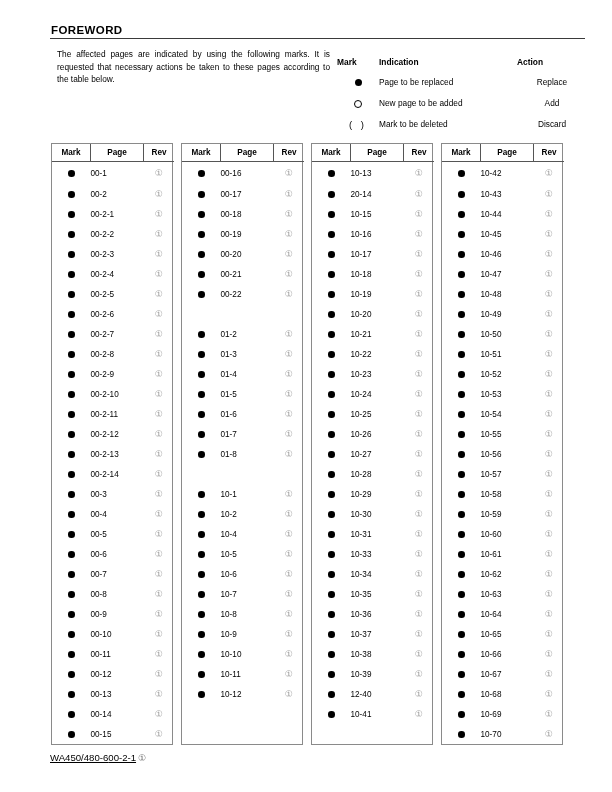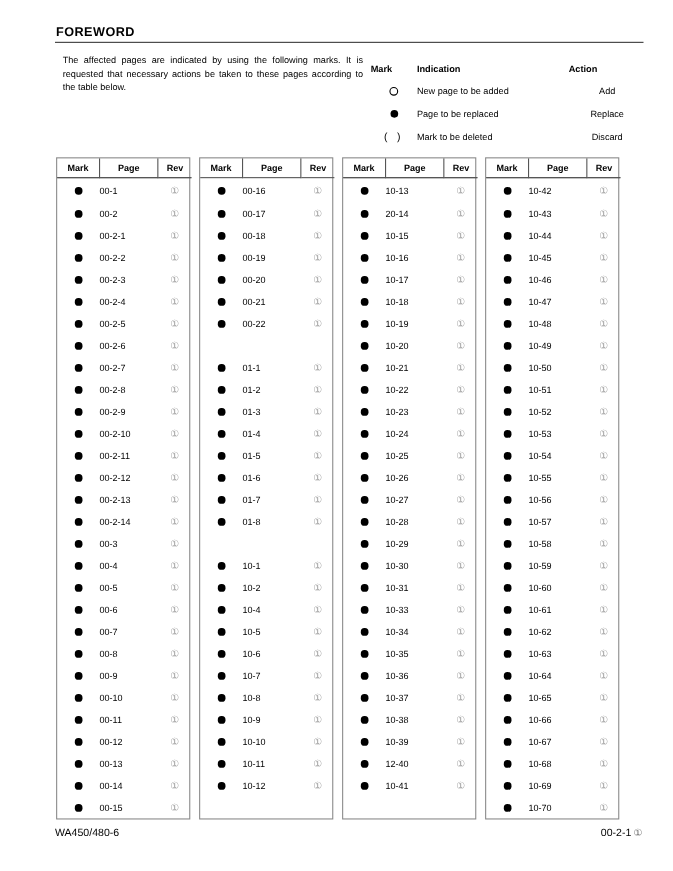--- a/index.html
+++ b/index.html
@@ -182,23 +182,23 @@
     height: 20px;
   }
 
   
   #footer {
     position: absolute;
     left: 50px;
     top: 752px;
     width: 534px;
     display: flex;
-    justify-content: space-between;
     align-items: baseline;
     font-size: 9.6px;
+    text-decoration: underline;
   }
   #footer-right .rev-mark {
     font-size: 9px;
     color: #6a6a6a;
     margin-left: 2px;
   }
 </style>
 </head>
 <body>
 
@@ -213,28 +213,28 @@
   <table>
     <thead>
       <tr>
         <th class="lg-mark">Mark</th>
         <th class="lg-ind">Indication</th>
         <th class="lg-act">Action</th>
       </tr>
     </thead>
     <tbody id="legend-body">
         <tr>
+          <td class="lg-mark"><span class="mark-filled"></span></td>
+          <td>Page to be replaced</td>
+          <td class="lg-act">Replace</td>
+        </tr>
+        <tr>
           <td class="lg-mark"><span class="mark-hollow"></span></td>
           <td>New page to be added</td>
           <td class="lg-act">Add</td>
-        </tr>
-        <tr>
-          <td class="lg-mark"><span class="mark-filled"></span></td>
-          <td>Page to be replaced</td>
-          <td class="lg-act">Replace</td>
         </tr>
         <tr>
           <td class="lg-mark"><span class="mark-paren">( )</span></td>
           <td>Mark to be deleted</td>
           <td class="lg-act">Discard</td>
         </tr>
       </tbody>
   </table>
 </div>
 
@@ -440,25 +440,20 @@
           <tr>
             <td class="cell-mark"><span class="dot"></span></td>
             <td class="cell-page">00-22</td>
             <td class="cell-rev"><span class="rev-mark">①</span></td>
           </tr>
           <tr class="spacer-row">
             <td colspan="3"></td>
           </tr>
           <tr>
             <td class="cell-mark"><span class="dot"></span></td>
-            <td class="cell-page">01-1</td>
-            <td class="cell-rev"><span class="rev-mark">①</span></td>
-          </tr>
-          <tr>
-            <td class="cell-mark"><span class="dot"></span></td>
             <td class="cell-page">01-2</td>
             <td class="cell-rev"><span class="rev-mark">①</span></td>
           </tr>
           <tr>
             <td class="cell-mark"><span class="dot"></span></td>
             <td class="cell-page">01-3</td>
             <td class="cell-rev"><span class="rev-mark">①</span></td>
           </tr>
           <tr>
             <td class="cell-mark"><span class="dot"></span></td>

